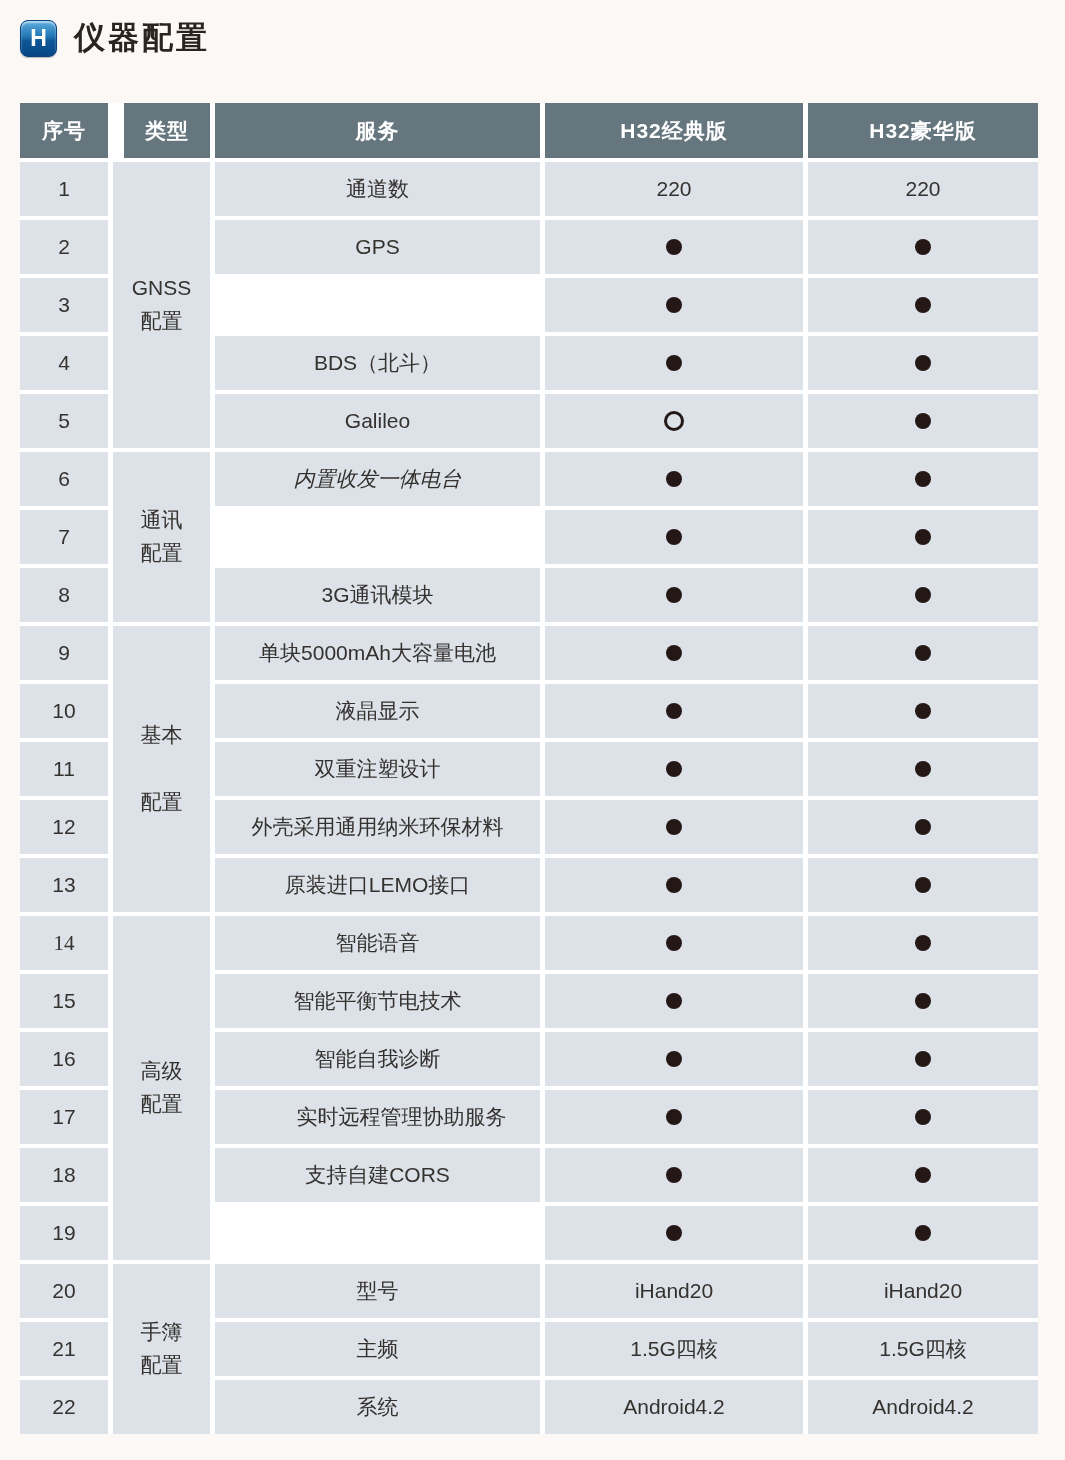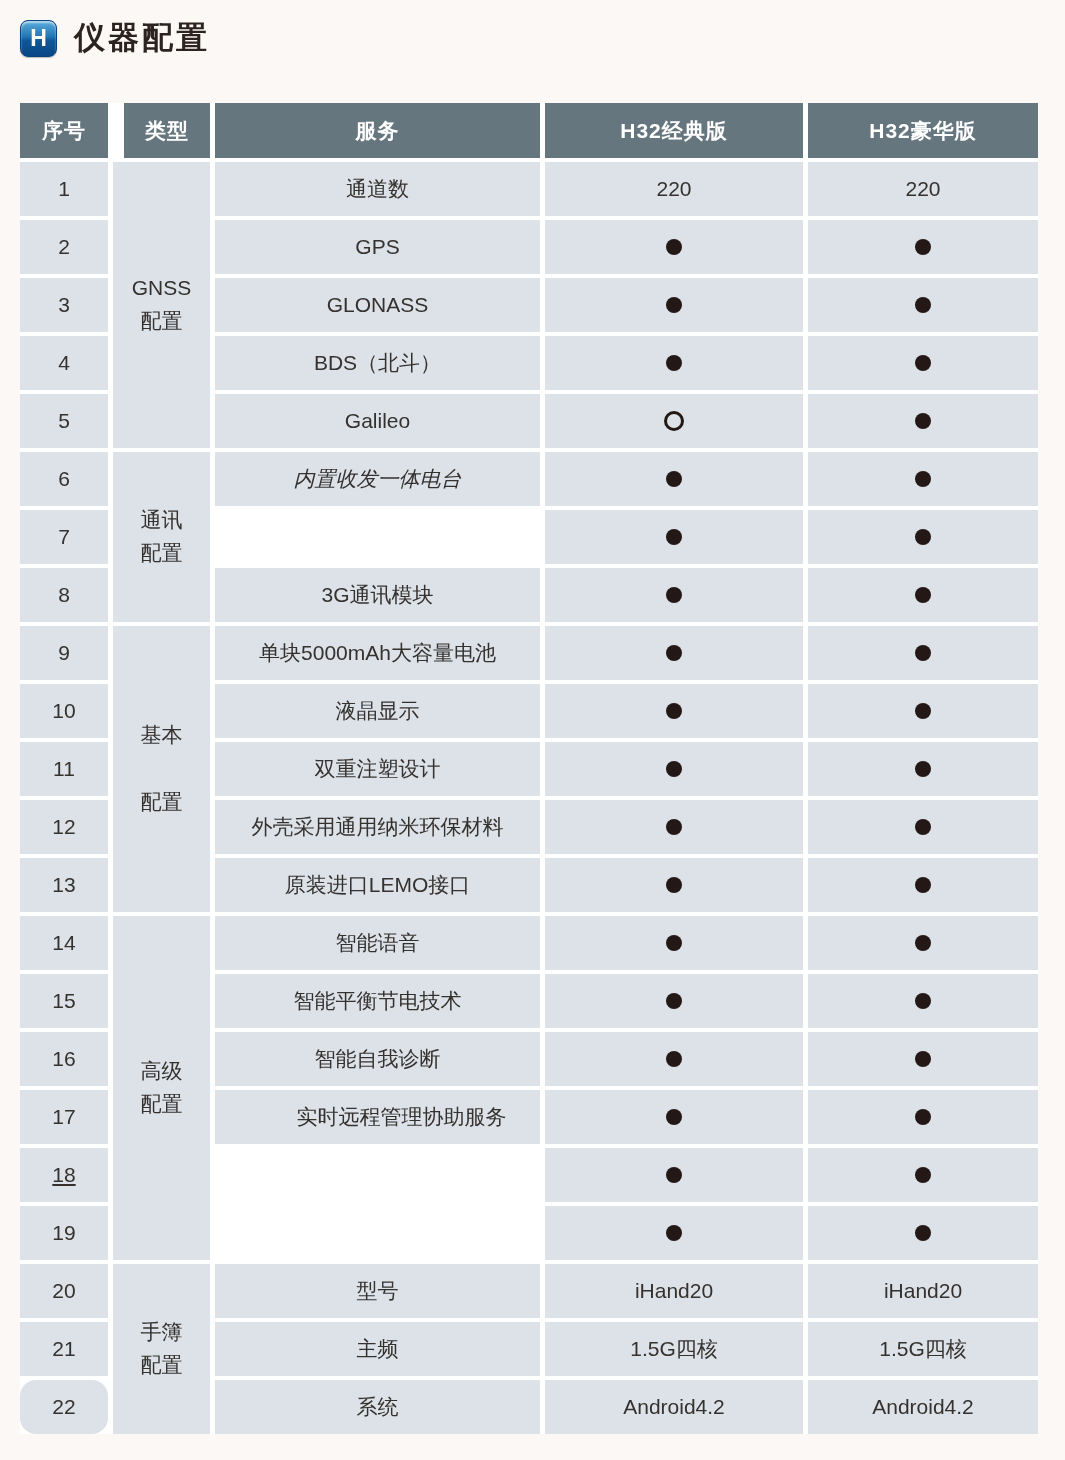--- a/index.html
+++ b/index.html
@@ -83,21 +83,20 @@
     <div class="cell c-val" style="grid-area: 2 / 5;">220</div>
     <div class="cell c-no" style="grid-area: 3 / 1;">2</div>
     <div class="cell c-service" style="grid-area: 3 / 3;">GPS</div>
     <div class="cell c-val" style="grid-area: 3 / 4;">
       <span class="dot"></span>
     </div>
     <div class="cell c-val" style="grid-area: 3 / 5;">
       <span class="dot"></span>
     </div>
     <div class="cell c-no" style="grid-area: 4 / 1;">3</div>
-    <div class="cell c-service" style="grid-area: 4 / 3;">GLONASS</div>
     <div class="cell c-val" style="grid-area: 4 / 4;">
       <span class="dot"></span>
     </div>
     <div class="cell c-val" style="grid-area: 4 / 5;">
       <span class="dot"></span>
     </div>
     <div class="cell c-no" style="grid-area: 5 / 1;">4</div>
     <div class="cell c-service" style="grid-area: 5 / 3;">BDS（北斗）</div>
     <div class="cell c-val" style="grid-area: 5 / 4;">
       <span class="dot"></span>
@@ -169,21 +168,21 @@
       <span class="dot"></span>
     </div>
     <div class="cell c-no" style="grid-area: 14 / 1;">13</div>
     <div class="cell c-service" style="grid-area: 14 / 3;">原装进口LEMO接口</div>
     <div class="cell c-val" style="grid-area: 14 / 4;">
       <span class="dot"></span>
     </div>
     <div class="cell c-val" style="grid-area: 14 / 5;">
       <span class="dot"></span>
     </div>
-    <div class="cell c-no" style="grid-area: 15 / 1;">14</div>
+    <div class="cell c-no" style="grid-area: 15 / 1; font-family: Liberation Serif, serif;">14</div>
     <div class="cell c-service" style="grid-area: 15 / 3;">智能语音</div>
     <div class="cell c-val" style="grid-area: 15 / 4;">
       <span class="dot"></span>
     </div>
     <div class="cell c-val" style="grid-area: 15 / 5;">
       <span class="dot"></span>
     </div>
     <div class="cell c-no" style="grid-area: 16 / 1;">15</div>
     <div class="cell c-service" style="grid-area: 16 / 3;">智能平衡节电技术</div>
     <div class="cell c-val" style="grid-area: 16 / 4;">
@@ -201,21 +200,22 @@
       <span class="dot"></span>
     </div>
     <div class="cell c-no" style="grid-area: 18 / 1;">17</div>
     <div class="cell c-service" style="grid-area: 18 / 3; padding-left: 48px;">实时远程管理协助服务</div>
     <div class="cell c-val" style="grid-area: 18 / 4;">
       <span class="dot"></span>
     </div>
     <div class="cell c-val" style="grid-area: 18 / 5;">
       <span class="dot"></span>
     </div>
-    <div class="cell c-no" style="grid-area: 19 / 1; text-decoration: underline;">18</div>
+    <div class="cell c-no" style="grid-area: 19 / 1;">18</div>
+    <div class="cell c-service" style="grid-area: 19 / 3;">支持自建CORS</div>
     <div class="cell c-val" style="grid-area: 19 / 4;">
       <span class="dot"></span>
     </div>
     <div class="cell c-val" style="grid-area: 19 / 5;">
       <span class="dot"></span>
     </div>
     <div class="cell c-no" style="grid-area: 20 / 1;">19</div>
     <div class="cell c-val" style="grid-area: 20 / 4;">
       <span class="dot"></span>
     </div>
@@ -223,21 +223,21 @@
       <span class="dot"></span>
     </div>
     <div class="cell c-no" style="grid-area: 21 / 1;">20</div>
     <div class="cell c-service" style="grid-area: 21 / 3;">型号</div>
     <div class="cell c-val" style="grid-area: 21 / 4;">iHand20</div>
     <div class="cell c-val" style="grid-area: 21 / 5;">iHand20</div>
     <div class="cell c-no" style="grid-area: 22 / 1;">21</div>
     <div class="cell c-service" style="grid-area: 22 / 3;">主频</div>
     <div class="cell c-val" style="grid-area: 22 / 4;">1.5G四核</div>
     <div class="cell c-val" style="grid-area: 22 / 5;">1.5G四核</div>
-    <div class="cell c-no" style="grid-area: 23 / 1; border-radius: 16px;">22</div>
+    <div class="cell c-no" style="grid-area: 23 / 1;">22</div>
     <div class="cell c-service" style="grid-area: 23 / 3;">系统</div>
     <div class="cell c-val" style="grid-area: 23 / 4;">Android4.2</div>
     <div class="cell c-val" style="grid-area: 23 / 5;">Android4.2</div>
     <div class="cell c-type" style="grid-area: 2 / 2 / span 5;">
       <span>GNSS</span>
       <span>配置</span>
     </div>
     <div class="cell c-type" style="grid-area: 7 / 2 / span 3;">
       <span>通讯</span>
       <span>配置</span>

